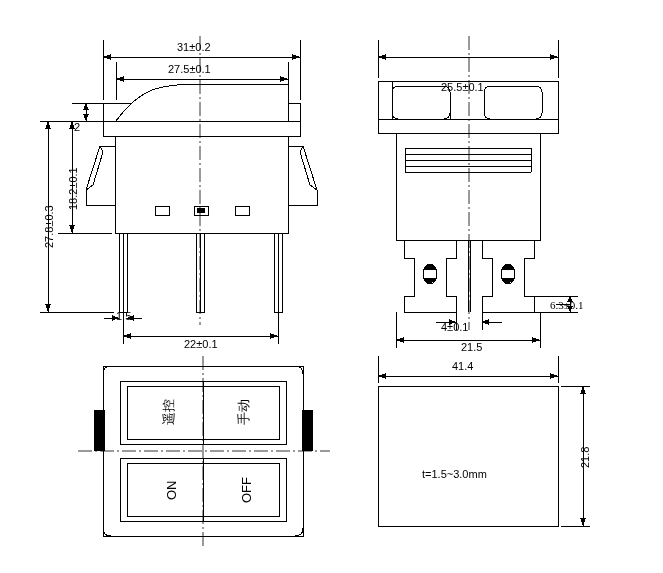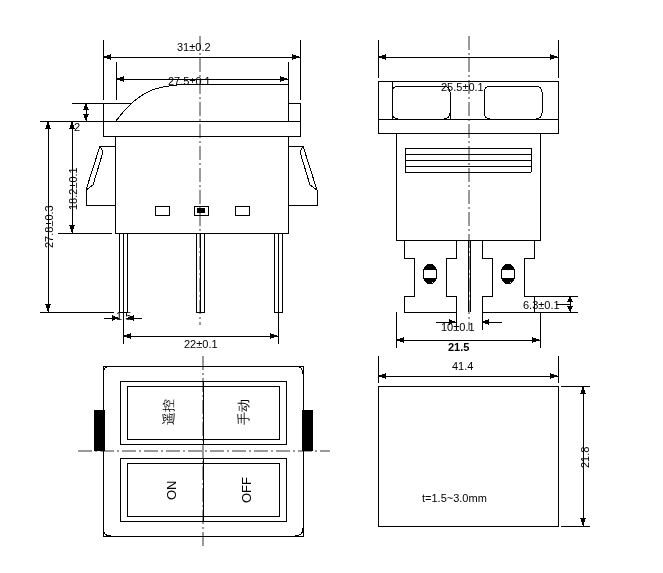--- a/index.html
+++ b/index.html
@@ -200,34 +200,34 @@
 
     <g stroke="#000" stroke-width="0.8" fill="none" stroke-dasharray="14,3,2,3">
       <line x1="200" y1="36" x2="200" y2="325"></line>
       <line x1="469" y1="36" x2="469" y2="330"></line>
       <line x1="78" y1="451" x2="330" y2="451"></line>
       <line x1="203" y1="356" x2="203" y2="548"></line>
     </g>
   </svg>
 
   <div class="lbl" style="left:177px; top:42px;">31±0.2</div>
-  <div class="lbl" style="left:168px; top:64px;margin-top:12px;">27.5±0.1</div>
+  <div class="lbl" style="left:168px; top:64px;">27.5±0.1</div>
   <div class="lbl" style="left:74px; top:122px;">2</div>
   <div class="lbl vert" style="left:68px; top:210px; transform: rotate(-90deg);">18.2±0.1</div>
   <div class="lbl vert" style="left:44px; top:248px; transform: rotate(-90deg);">27.8±0.3</div>
   <div class="lbl" style="left:116px; top:311px;">1.5</div>
   <div class="lbl" style="left:184px; top:339px;">22±0.1</div>
 
   <div class="lbl" style="left:441px; top:42px;margin-top:40px;">25.5±0.1</div>
-  <div class="lbl" style="left:441px; top:322px;">10±0.1</div>
-  <div class="lbl" style="left:523px; top:300px;">6.3±0.1</div>
-  <div class="lbl" style="left:448px; top:342px;font-weight:bold;">21.5</div>
+  <div class="lbl" style="left:441px; top:322px;">4±0.1</div>
+  <div class="lbl" style="left:550px; top:300px;font-family:Liberation Serif, serif;">6.3±0.1</div>
+  <div class="lbl" style="left:461px; top:342px;">21.5</div>
 
   <div class="lbl cjk vert" style="left:163px; top:425px; transform: rotate(-90deg);">遥控</div>
   <div class="lbl cjk vert" style="left:238px; top:425px; transform: rotate(-90deg);">手动</div>
   <div class="lbl vert" style="left:166px; top:500px; transform: rotate(-90deg); font-size:13px;">ON</div>
   <div class="lbl vert" style="left:241px; top:503px; transform: rotate(-90deg); font-size:13px;">OFF</div>
 
   <div class="lbl" style="left:452px; top:361px;">41.4</div>
   <div class="lbl vert" style="left:580px; top:468px; transform: rotate(-90deg);">21.8</div>
-  <div class="lbl" style="left:422px; top:469px;margin-top:24px;">t=1.5~3.0mm</div>
+  <div class="lbl" style="left:422px; top:469px;">t=1.5~3.0mm</div>
 
 </div>
 
 </body></html>

